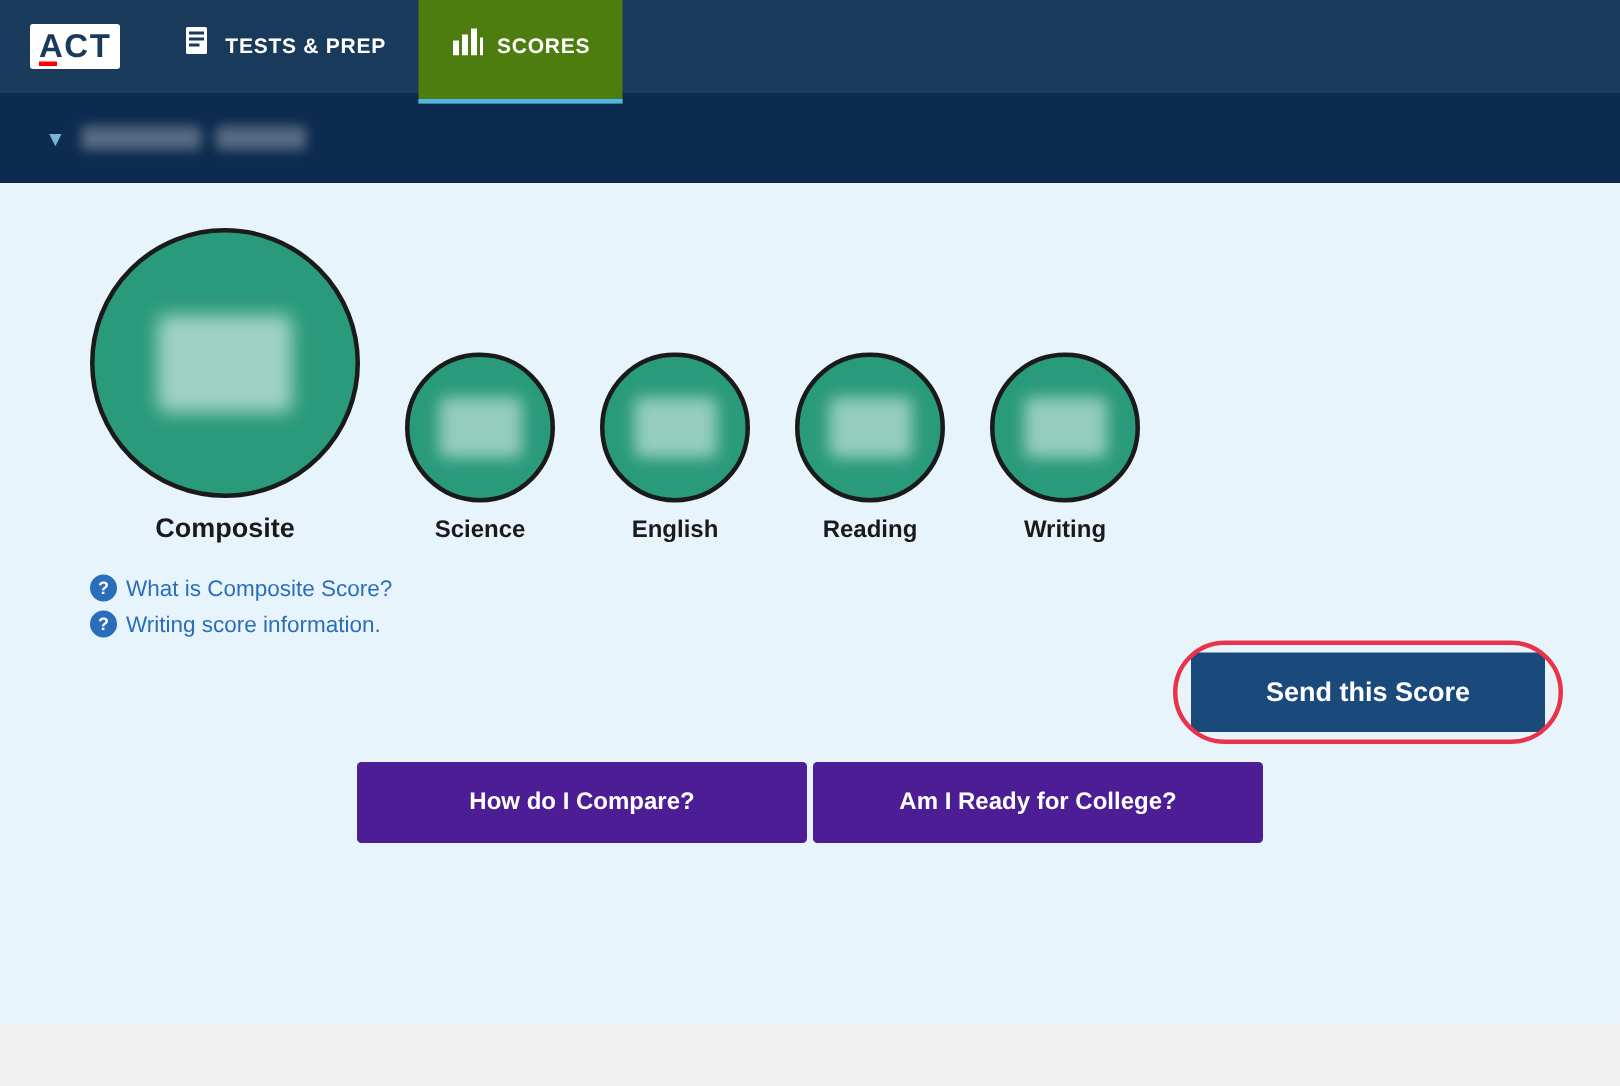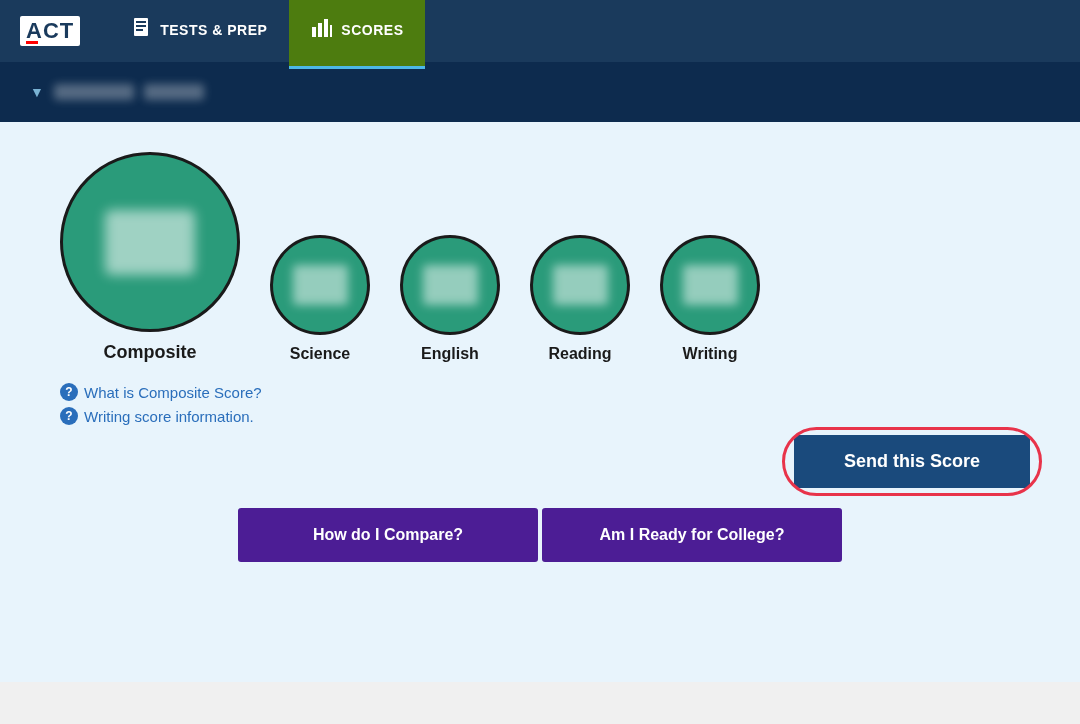--- a/index.html
+++ b/index.html
@@ -10,21 +10,21 @@
       background: #1a3a5c;
       height: 62px;
       display: flex;
       align-items: center;
       padding: 0 20px;
       gap: 0;
     }
     .nav-logo {
       display: flex;
       align-items: center;
-      margin-right: 30px;
+      margin-right: 20px;
     }
     .act-logo {
       background: white;
       color: #1a3a5c;
       font-weight: 900;
       font-size: 22px;
       padding: 2px 6px;
       border-radius: 2px;
       position: relative;
       letter-spacing: 1px;

